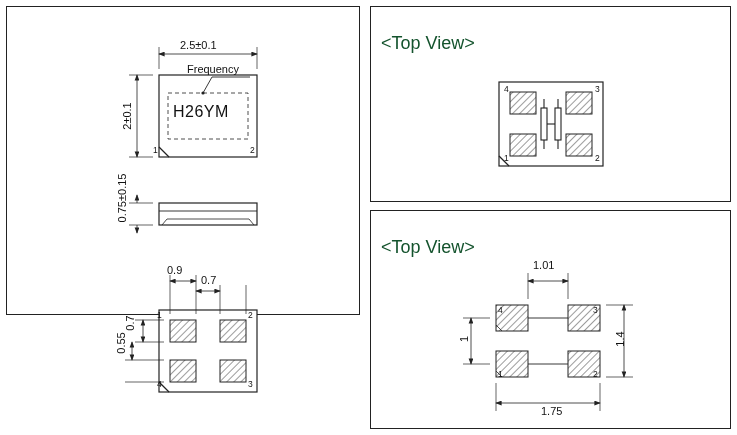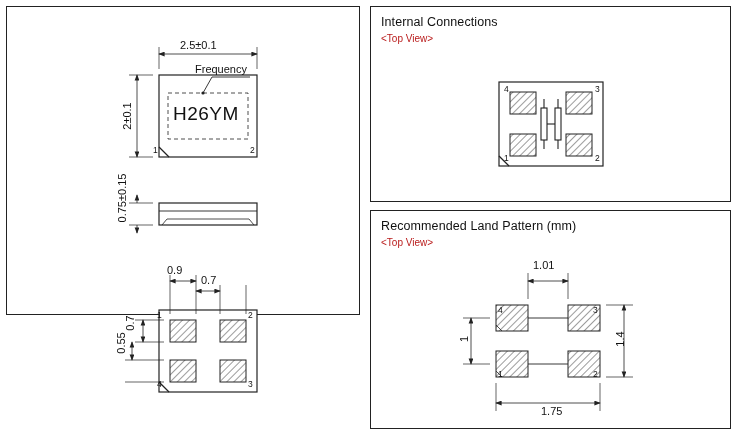--- a/index.html
+++ b/index.html
@@ -33,42 +33,42 @@
 
   .panel-title {
     position: absolute;
     font-size: 12.5px;
     color: #111;
     white-space: nowrap;
     letter-spacing: 0.1px;
   }
   .panel-sub {
     position: absolute;
-    font-size: 10px;
-    color: #b91c1c;
+    font-size: 18px;
+    color: #14532d;
     white-space: nowrap;
   }
 
   .lbl {
     position: absolute;
     font-size: 11px;
     color: #111;
     white-space: nowrap;
   }
   .lbl.pin { font-size: 8.5px; }
   .lbl.rot {
     transform-origin: 50% 50%;
   }
   .rot90 { transform: rotate(-90deg); }
 
   svg { position: absolute; left: 0; top: 0; overflow: visible; }
 
   .part-label {
     position: absolute;
-    font-size: 19px;
+    font-size: 16px;
     letter-spacing: 0.5px;
     color: #111;
     white-space: nowrap;
   }
 </style>
 </head>
 <body>
 
 <div class="page">
 
@@ -133,41 +133,40 @@
       <line x1="157" y1="313" x2="128" y2="313" stroke="#222" stroke-width="0.7"></line>
       <line x1="157" y1="335" x2="128" y2="335" stroke="#222" stroke-width="0.7"></line>
       <line x1="157" y1="353" x2="118" y2="353" stroke="#222" stroke-width="0.7"></line>
       <line x1="157" y1="375" x2="118" y2="375" stroke="#222" stroke-width="0.7"></line>
       <line x1="136" y1="313" x2="136" y2="335" stroke="#222" stroke-width="0.8" marker-start="url(#arrE)" marker-end="url(#arrS)"></line>
       <line x1="125" y1="335" x2="125" y2="353" stroke="#222" stroke-width="0.8" marker-start="url(#arrE)" marker-end="url(#arrS)"></line>
     </svg>
 
     <div class="lbl" style="left:173px; top:32px;">2.5±0.1</div>
     <div class="lbl rot rot90" style="left:96px; top:103px; width:48px; text-align:center;">2±0.1</div>
-    <div class="lbl" style="left:180px; top:56px;margin-left:8px;">Frequency</div>
+    <div class="lbl" style="left:180px; top:56px;">Frequency</div>
     <div class="part-label" style="left:166px; top:96px;">H26YM</div>
 
     <div class="lbl pin" style="left:146px; top:138px;">1</div>
     <div class="lbl pin" style="left:243px; top:138px;">2</div>
 
     <div class="lbl rot rot90" style="left:82px; top:185px; width:66px; text-align:center;">0.75±0.15</div>
 
     <div class="lbl" style="left:160px; top:257px;">0.9</div>
     <div class="lbl" style="left:194px; top:267px;">0.7</div>
     <div class="lbl rot rot90" style="left:103px; top:310px; width:40px; text-align:center;">0.7</div>
     <div class="lbl rot rot90" style="left:88px; top:330px; width:52px; text-align:center;">0.55</div>
 
     <div class="lbl pin" style="left:150px; top:303px;">1</div>
     <div class="lbl pin" style="left:241px; top:303px;">2</div>
     <div class="lbl pin" style="left:241px; top:372px;">3</div>
     <div class="lbl pin" style="left:150px; top:372px;">4</div>
   </div>
 
   <div class="panel" id="panel-internal">
-    <div class="panel-title" style="left:10px; top:8px;">Internal Connections</div>
     <div class="panel-sub" style="left:10px; top:26px;">&lt;Top View&gt;</div>
 
     <svg width="361" height="196">
 
       <rect x="128" y="75" width="104" height="84" fill="#ffffff" stroke="#222" stroke-width="1.2"></rect>
       <path d="M128,149 L138,159" stroke="#222" stroke-width="1.2" fill="none"></path>
 
       <rect x="139" y="85" width="26" height="22" fill="url(#hatch)" stroke="#222" stroke-width="1"></rect>
       <rect x="195" y="85" width="26" height="22" fill="url(#hatch)" stroke="#222" stroke-width="1"></rect>
       <rect x="139" y="127" width="26" height="22" fill="url(#hatch)" stroke="#222" stroke-width="1"></rect>
@@ -182,21 +181,20 @@
       <line x1="176" y1="117" x2="184" y2="117" stroke="#222" stroke-width="1.1"></line>
     </svg>
 
     <div class="lbl pin" style="left:133px; top:77px;">4</div>
     <div class="lbl pin" style="left:224px; top:77px;">3</div>
     <div class="lbl pin" style="left:133px; top:146px;">1</div>
     <div class="lbl pin" style="left:224px; top:146px;">2</div>
   </div>
 
   <div class="panel" id="panel-land">
-    <div class="panel-title" style="left:10px; top:8px;">Recommended Land Pattern (mm)</div>
     <div class="panel-sub" style="left:10px; top:26px;">&lt;Top View&gt;</div>
 
     <svg width="361" height="219">
 
       <rect x="125" y="94" width="32" height="26" fill="url(#hatch)" stroke="#222" stroke-width="1"></rect>
       <rect x="197" y="94" width="32" height="26" fill="url(#hatch)" stroke="#222" stroke-width="1"></rect>
       <rect x="125" y="140" width="32" height="26" fill="url(#hatch)" stroke="#222" stroke-width="1"></rect>
       <rect x="197" y="140" width="32" height="26" fill="url(#hatch)" stroke="#222" stroke-width="1"></rect>
 
       <line x1="157" y1="107" x2="197" y2="107" stroke="#222" stroke-width="0.9"></line>

